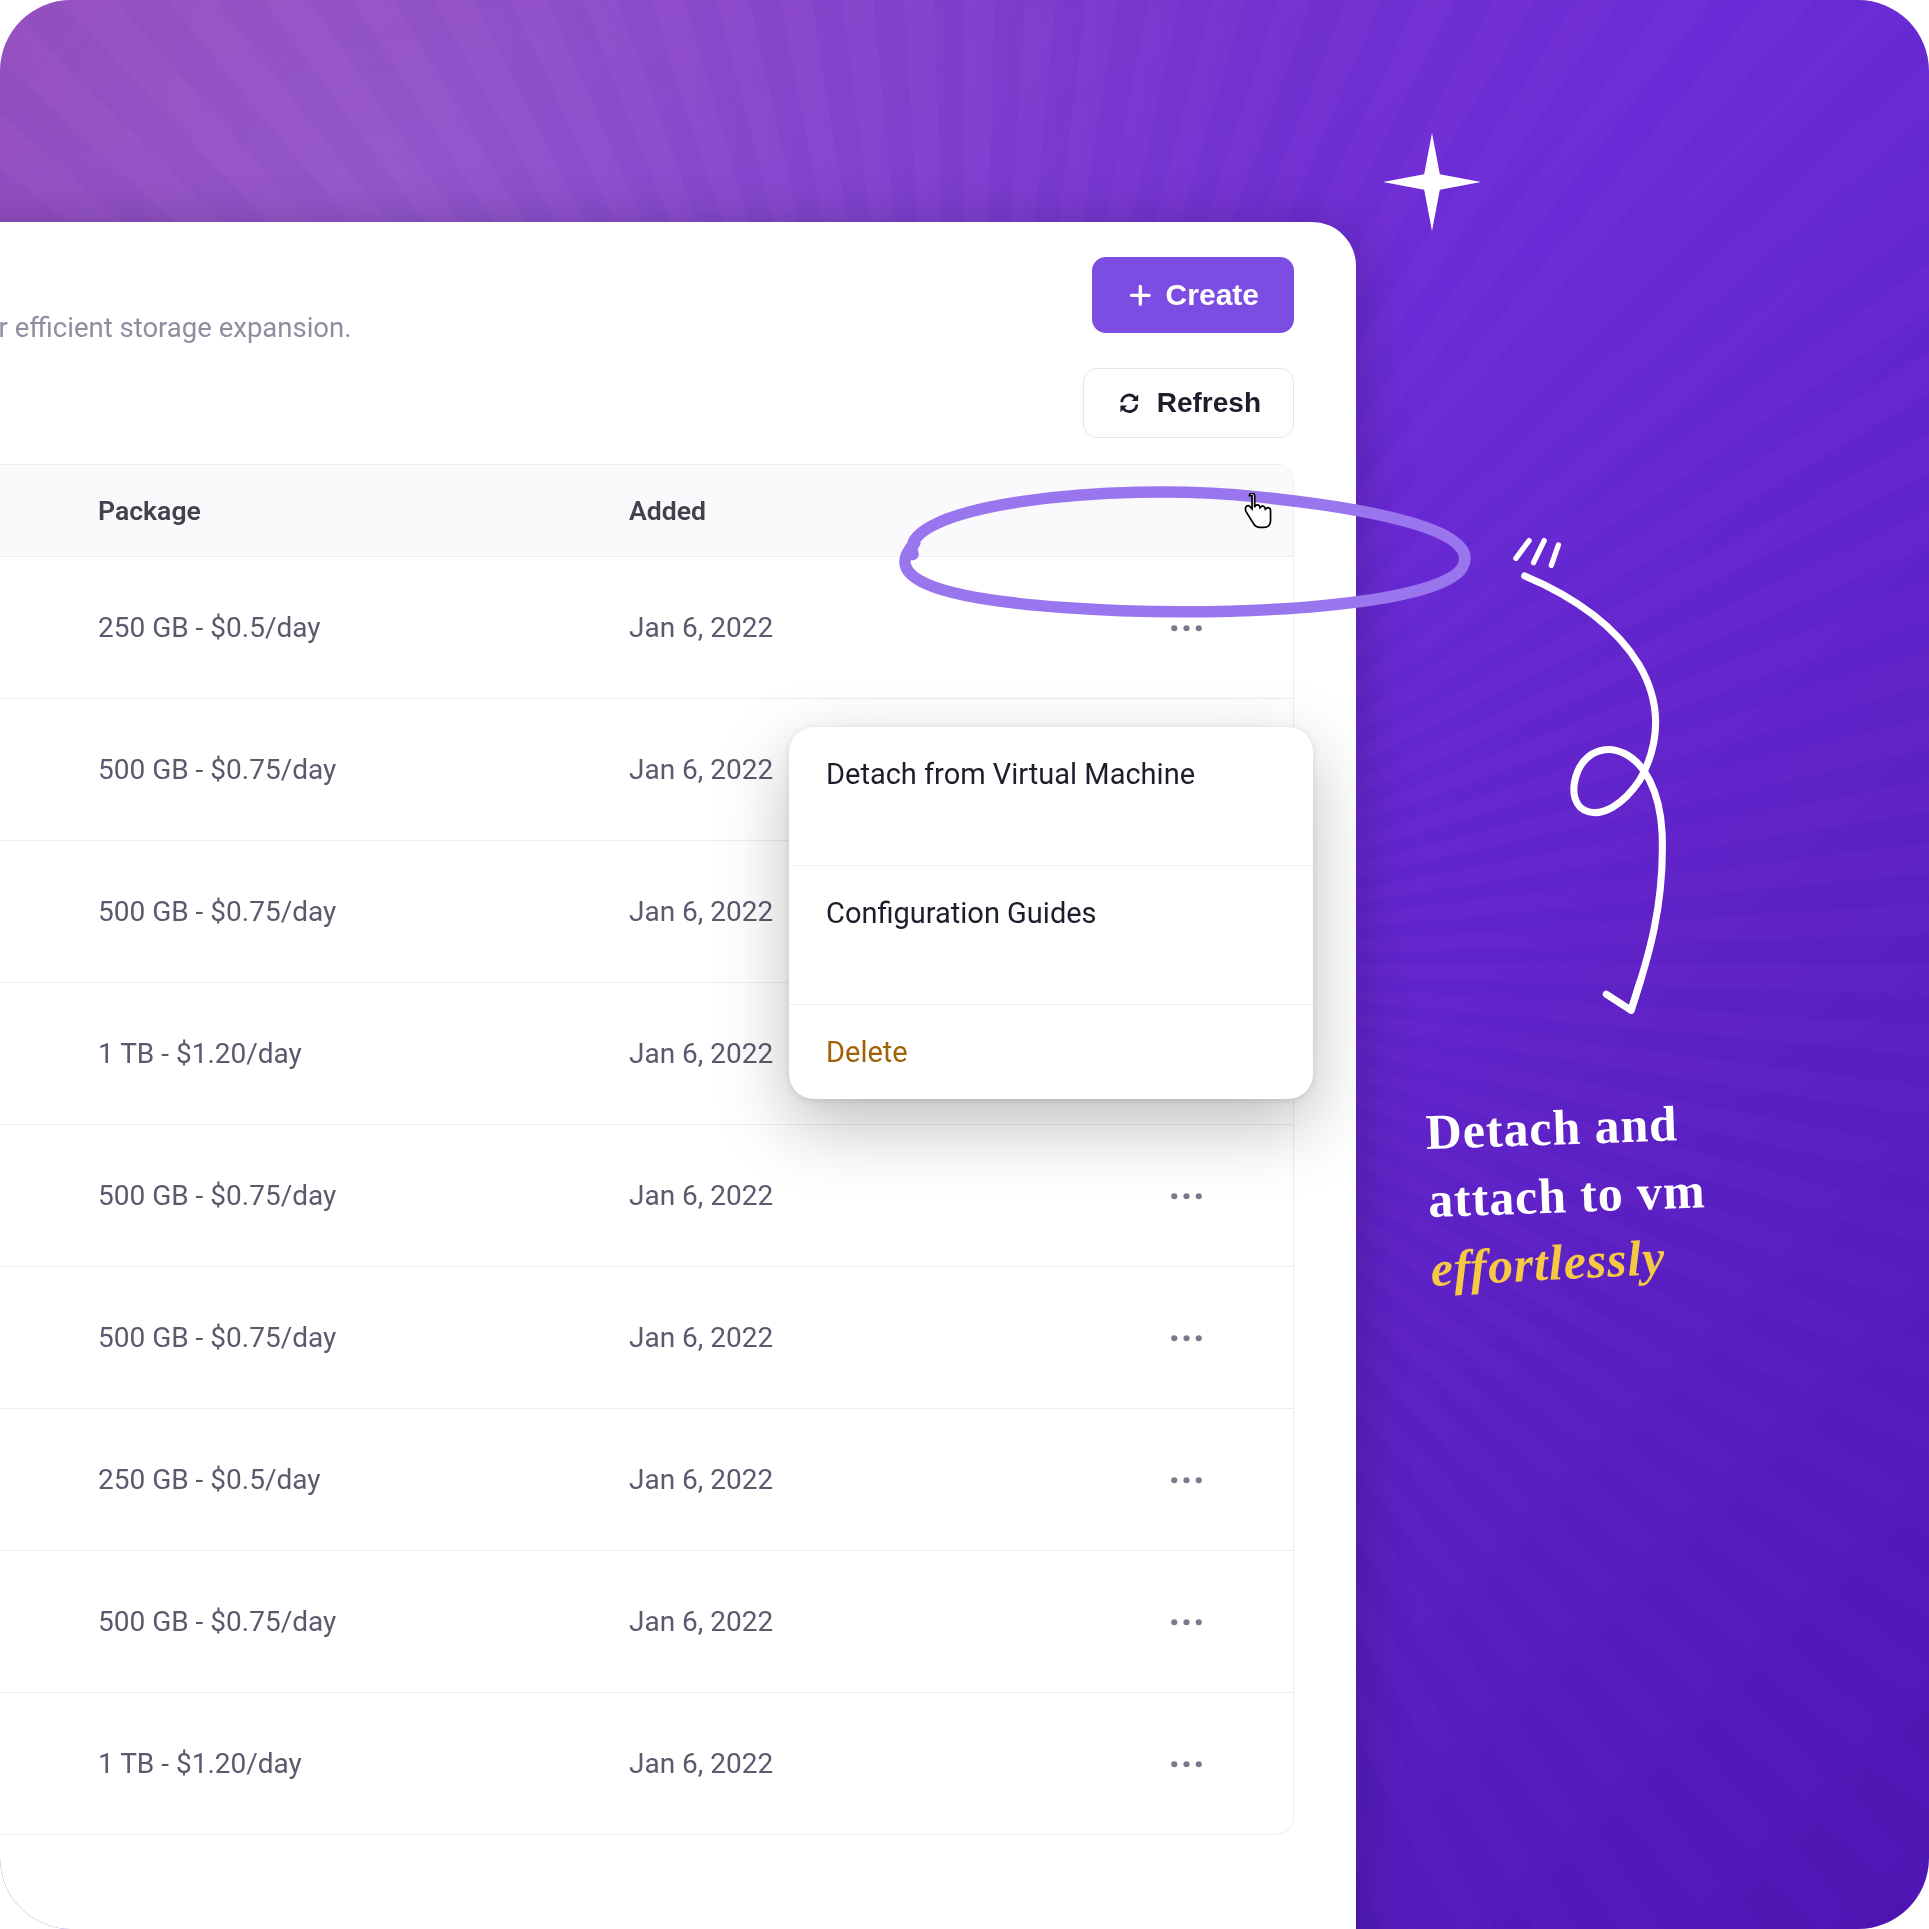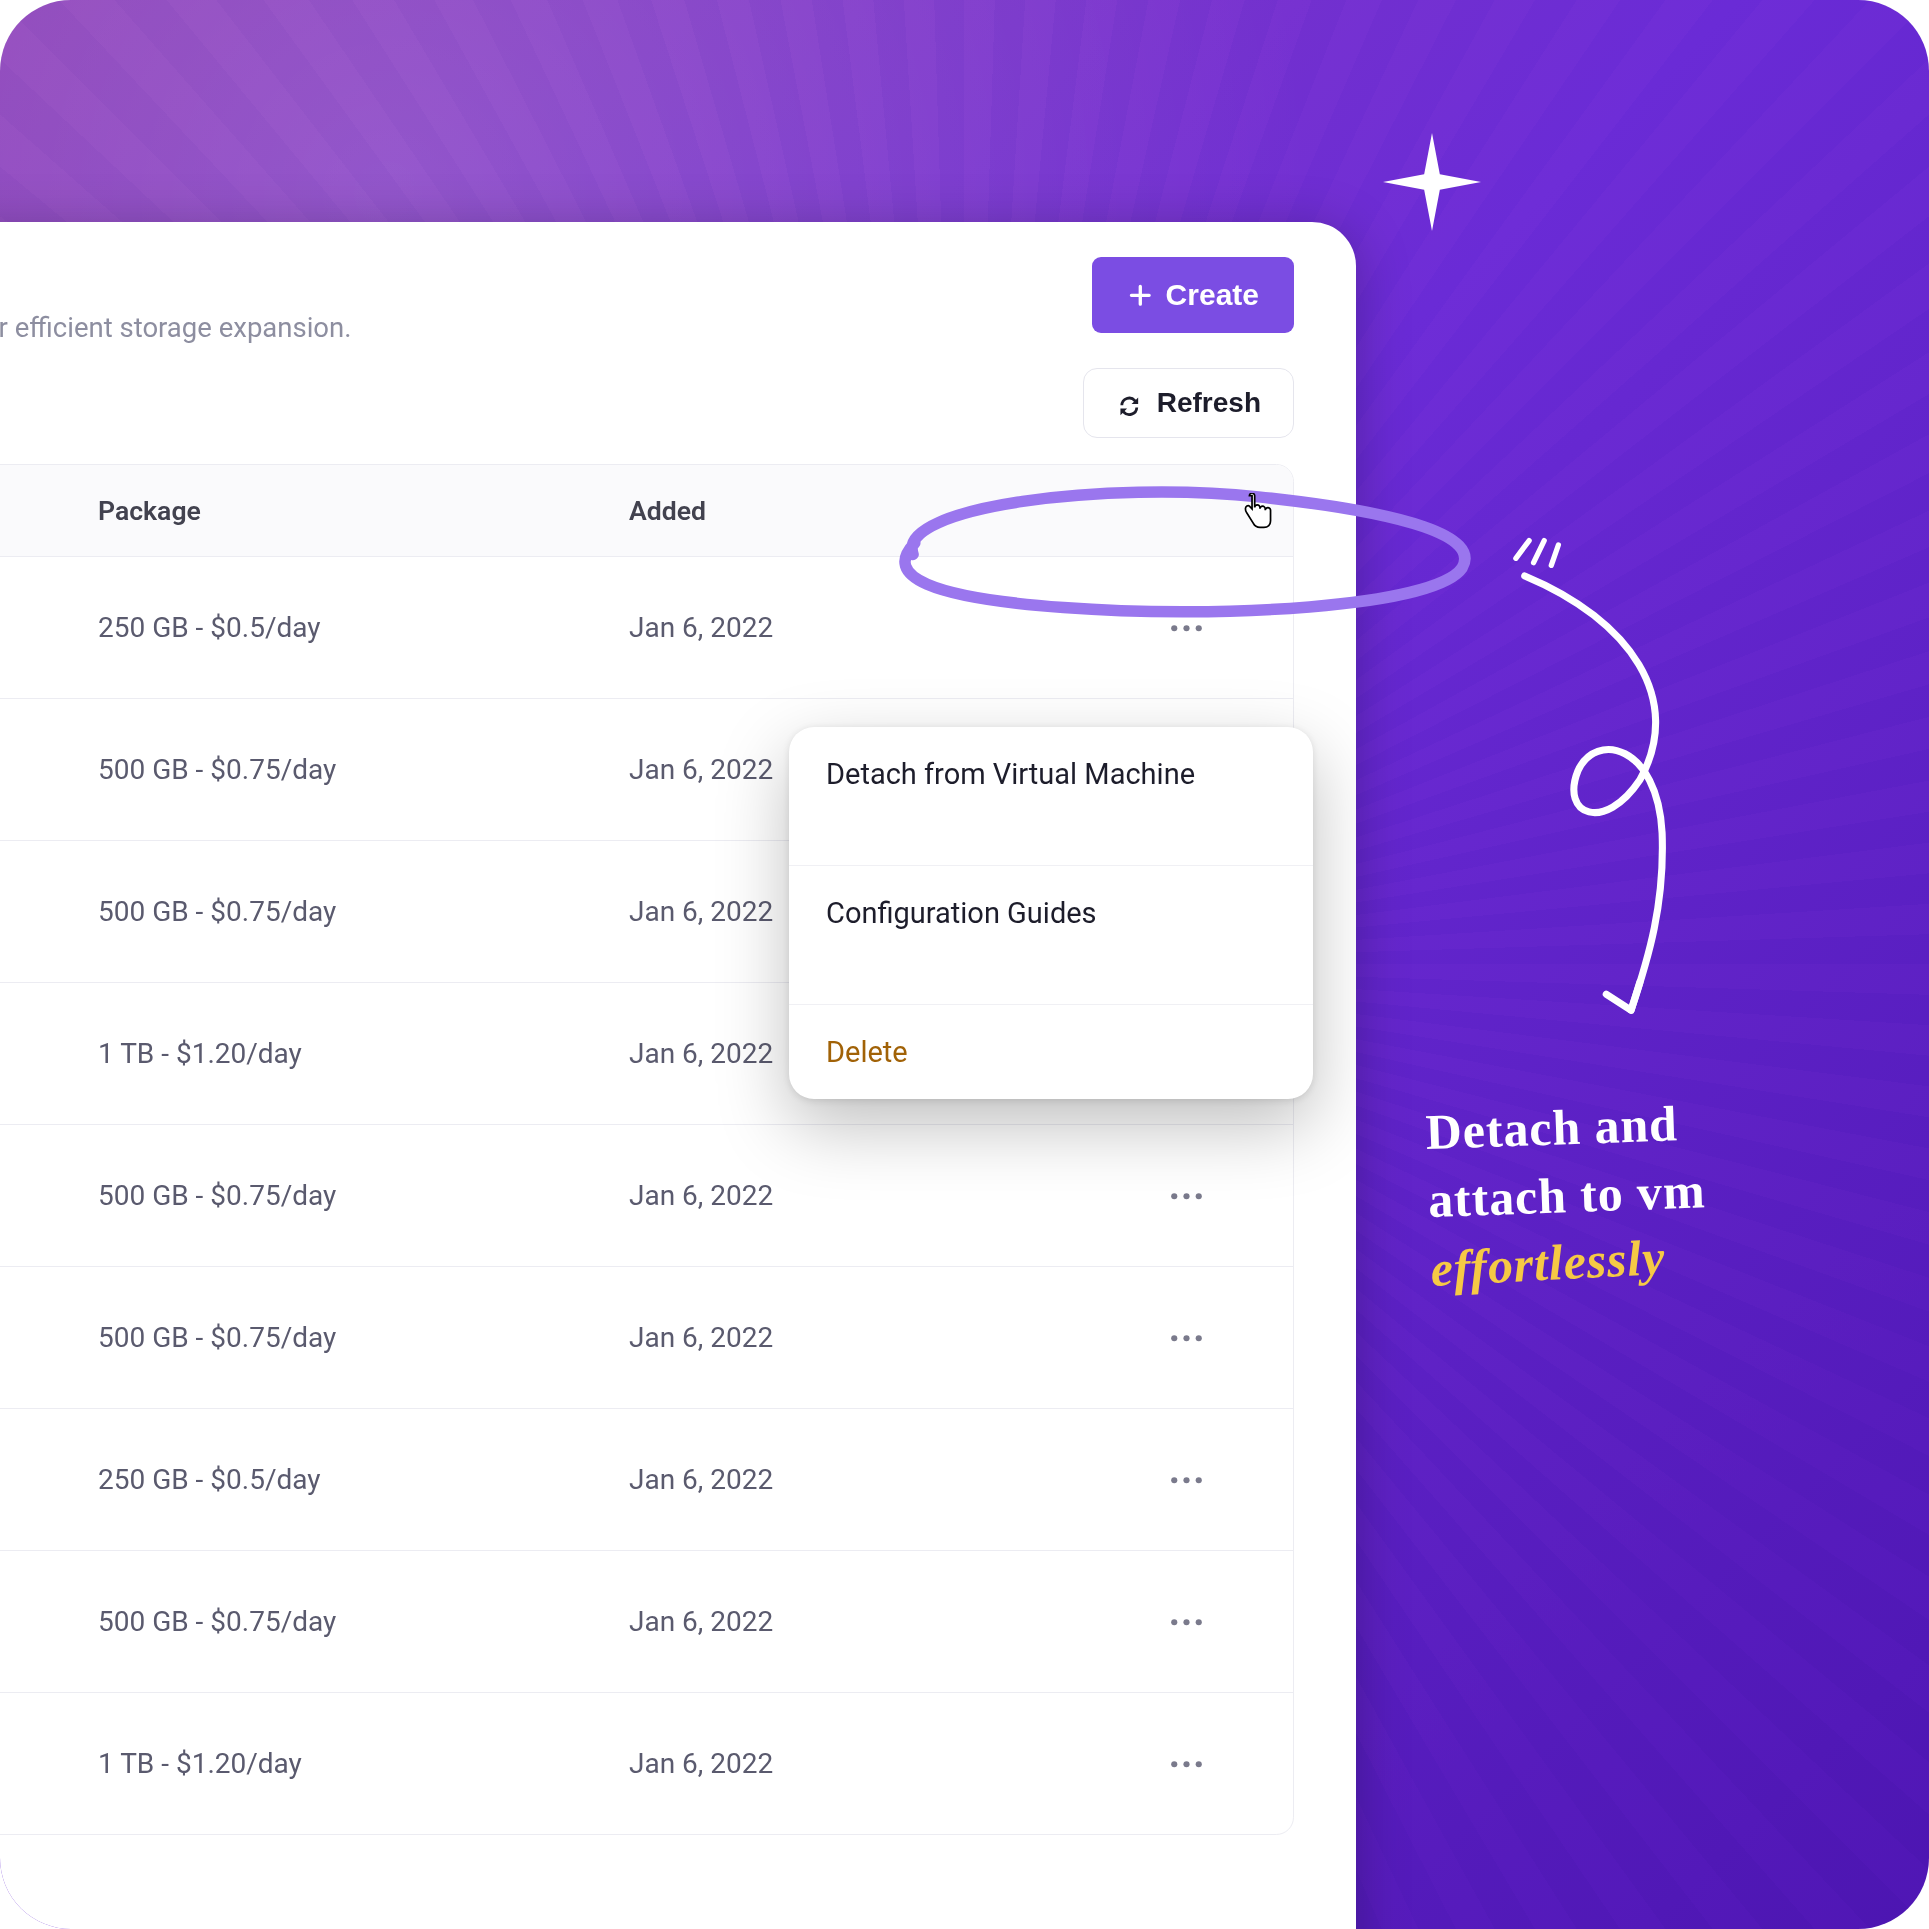--- a/index.html
+++ b/index.html
@@ -60,35 +60,35 @@
   }
   .create-btn {
     display: inline-flex;
     align-items: center;
     gap: 12.4px;
     background: #7b4de3;
     color: #fff;
     font-size: 30px;
     font-weight: 600;
     padding: 21px 35px;
-    border-radius: 9px;
+    border-radius: 14px;
     border: none;
     cursor: pointer;
     text-align: center;
   }
   .create-btn svg { width: 26.6px; height: 26.6px; }
 
   .refresh-row {
     display:flex;
     justify-content:flex-end;
     padding: 8.9px 62px 26.6px 62px;
   }
   .refresh-btn {
     display:inline-flex;
-    align-items:flex-end;
+    align-items:center;
     gap:14px;
     background:#fff;
     border:1.8px solid #e5e5ed;
     border-radius:14px;
     padding:17.7px 32px;
     font-size:28px;
     font-weight:600;
     color:#1d1d2b;
     cursor:pointer;
   }

